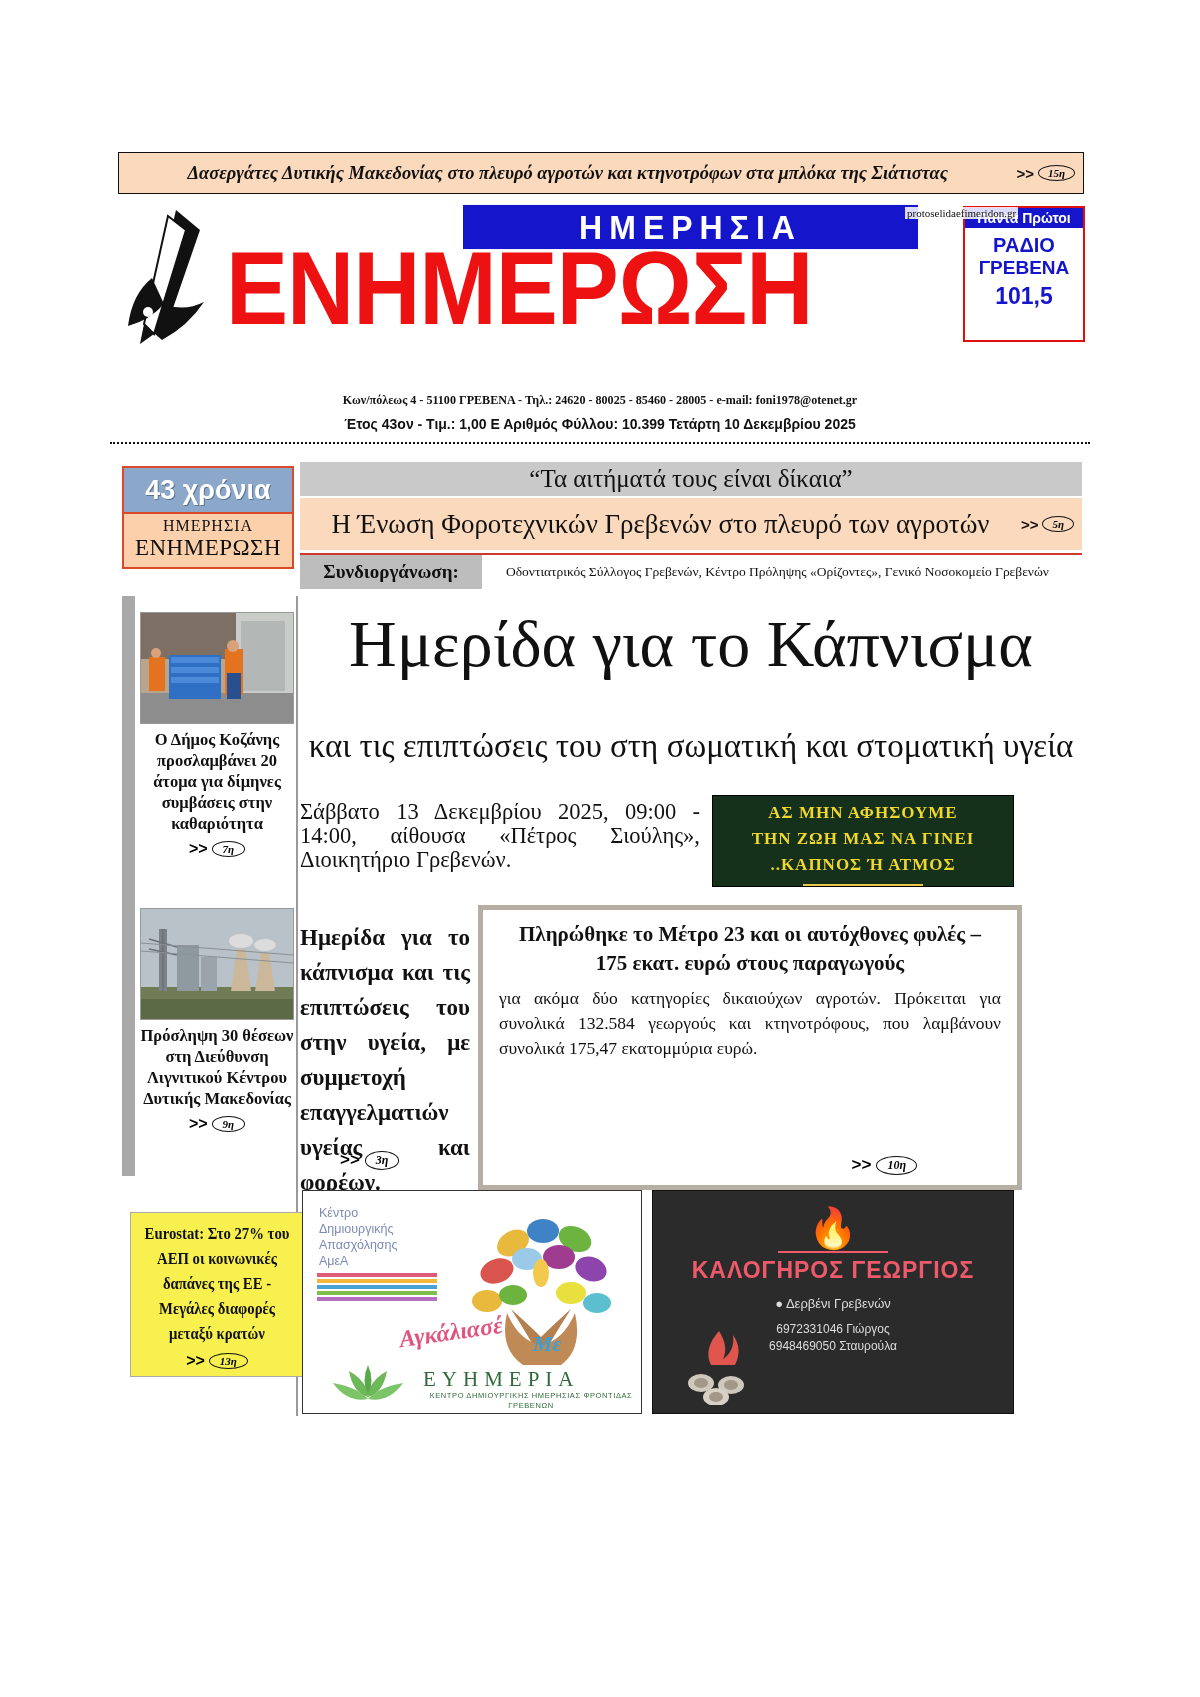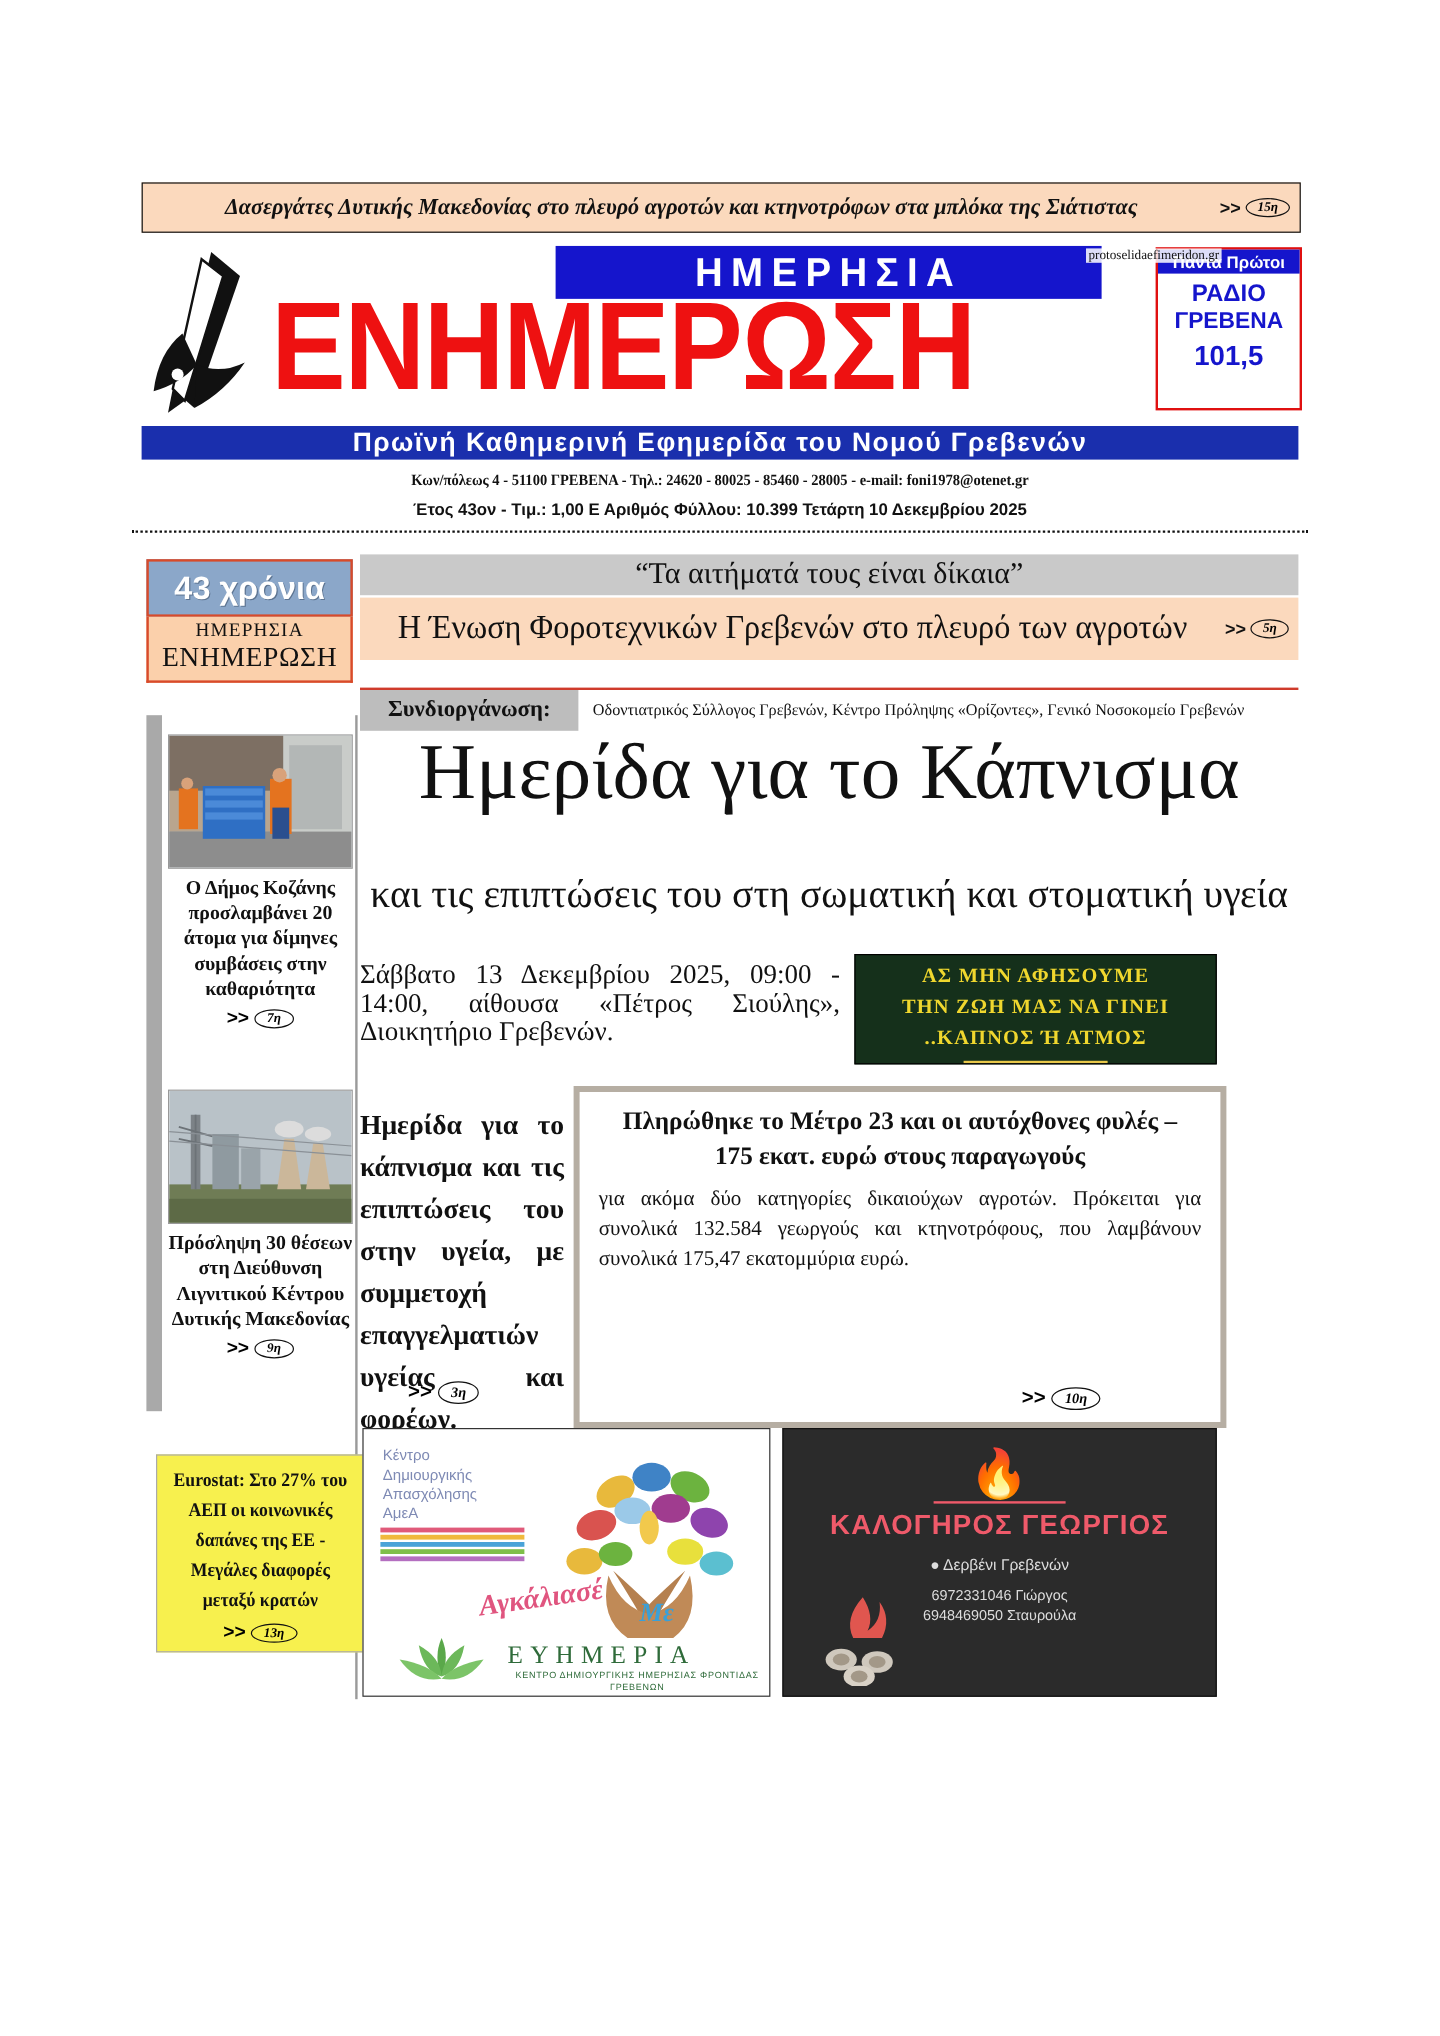--- a/index.html
+++ b/index.html
@@ -61,24 +61,24 @@
   
   .quotebar{position:absolute;left:300px;top:462px;width:782px;height:34px;background:#c9c9c9;
       text-align:center;font-family:"Liberation Serif",serif;font-size:25px;color:#111;line-height:34px;}
   .leadbar{position:absolute;left:300px;top:498px;width:782px;height:52px;background:#fbd9bd;
       display:flex;align-items:center;}
   .leadbar .txt{flex:1;text-align:center;font-family:"Liberation Serif",serif;font-size:28px;
       color:#111;transform:scaleX(0.96);}
   .leadbar .bubble{background:#fbd9bd;}
 
   .coorg{position:absolute;left:300px;top:553px;width:782px;height:34px;border-top:2px solid #cf3b2b;
-      display:flex;align-items:center;margin-top:20px;}
+      display:flex;align-items:center;}
   .coorg .lbl{width:182px;background:#bdbdbd;height:34px;line-height:34px;text-align:center;
       font-family:"Liberation Serif",serif;font-weight:bold;font-size:19px;color:#111;}
-  .coorg .val{flex:1;padding-left:12px;font-family:"Liberation Serif",serif;font-size:13.5px;color:#111;}
+  .coorg .val{flex:1;padding-left:24px;font-family:"Liberation Serif",serif;font-size:13.5px;color:#111;}
 
   
   .sidebar{position:absolute;left:122px;top:596px;width:172px;height:800px;}
   .sbgrey{position:absolute;left:0;top:0;width:13px;height:580px;background:#a9a9a9;}
   .sbitem{position:absolute;left:18px;width:154px;text-align:center;}
   .sbphoto{width:152px;height:110px;border:1px solid #999;display:block;}
   .sbcap{font-family:"Liberation Serif",serif;font-weight:bold;font-size:16.5px;color:#111;
       line-height:21px;margin-top:5px;}
   .sbref{margin-top:6px;display:flex;justify-content:center;align-items:center;gap:4px;}
   .sbref .arrows{font-family:"Liberation Sans",sans-serif;font-weight:bold;font-size:16px;}
@@ -185,21 +185,20 @@
     <div class="enimerosi">ΕΝΗΜΕΡΩΣΗ</div>
     <div class="radiobox">
       <div class="rb1">Πάντα Πρώτοι</div>
       <div class="rb2">ΡΑΔΙΟ</div>
       <div class="rb3">ΓΡΕΒΕΝΑ</div>
       <div class="rb4">101,5</div>
     </div>
   </div>
   <div class="wmark">protoselidaefimeridon.gr</div>
 
-  <div class="subbar">Πρωϊνή Καθημερινή Εφημερίδα του Νομού Γρεβενών</div>
   <div class="contact">Κων/πόλεως 4 - 51100 ΓΡΕΒΕΝΑ -  Τηλ.: 24620 - 80025 - 85460  - 28005  -  e-mail: foni1978@otenet.gr</div>
   <div class="issueline">Έτος 43ον - Τιμ.: 1,00 Ε  Αριθμός Φύλλου:   10.399    Τετάρτη 10 Δεκεμβρίου 2025</div>
   <div class="dotrule"></div>
 
   <div class="annivwrap">
     <div class="anniv1">
       <span>43 χρόνια</span>
     </div>
     <div class="anniv2">
       <div class="l1">ΗΜΕΡΗΣΙΑ</div>

